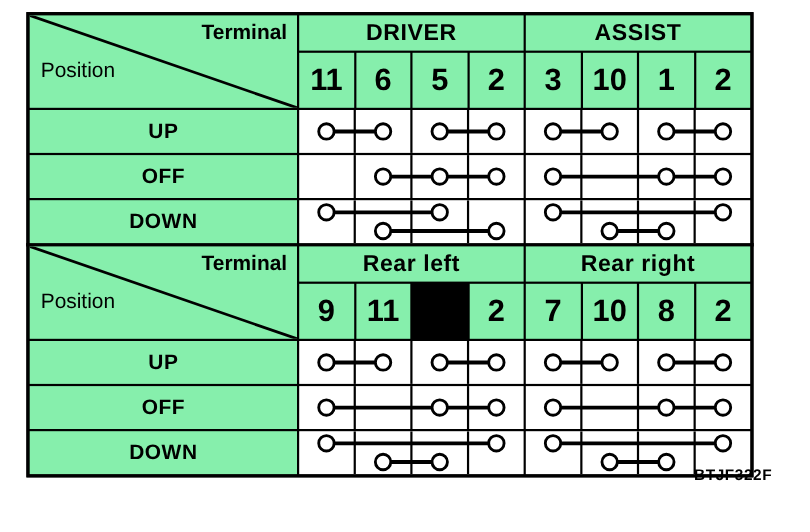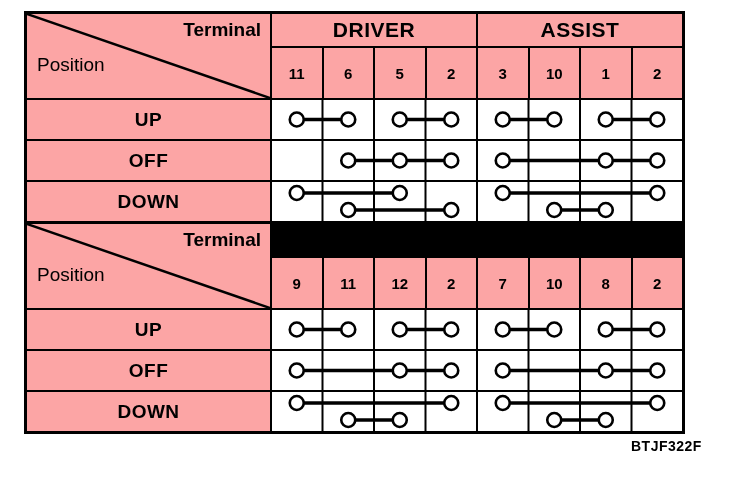--- a/index.html
+++ b/index.html
@@ -13,41 +13,41 @@
     display:grid;
     grid-template-columns:243px repeat(8,49.5px);
     grid-template-rows:32px 50px 39px 39px 39px;
     gap:2px;
     background:#000;
     border:3px solid #000;
     width:max-content;
   }
   .ptable.second{margin-top:-3px}
   .cell{
-    background:#fca5a5;
+    background:#86efac;
     display:flex;align-items:center;justify-content:center;
     font-weight:700;
   }
   .corner{grid-column:1;grid-row:1/3;position:relative;display:block}
   .corner .diag{position:absolute;left:0;top:0;width:100%;height:100%;display:block}
   .corner .t-lbl{position:absolute;top:5px;right:9px;font-size:19px;font-weight:700}
   .corner .p-lbl{position:absolute;top:40px;left:10px;font-size:19px;font-weight:400}
   .ghead{font-size:21px;letter-spacing:.5px}
   .g0{grid-column:2/6}
   .g1{grid-column:6/10}
   .row1{grid-row:1}
   .row2{grid-row:2}
-  .num{font-size:15px}
+  .num{font-size:28px}
   .c2{grid-column:2}.c3{grid-column:3}.c4{grid-column:4}.c5{grid-column:5}
   .c6{grid-column:6}.c7{grid-column:7}.c8{grid-column:8}.c9{grid-column:9}
   .rlabel{grid-column:1;font-size:19px;letter-spacing:.5px}
   .r0{grid-row:3}.r1{grid-row:4}.r2{grid-row:5}
   svg.dcell{background:#fff;display:block;width:100%;height:100%}
   .figcode{
-    position:absolute;left:631px;top:438px;
+    position:absolute;left:631px;top:423px;
     font-size:14px;font-weight:700;letter-spacing:.5px;text-align:right;
   }
 </style>
 </head>
 <body>
 
 <div class="fig">
 
   <div class="ptable">
     <div class="cell corner">
@@ -139,24 +139,25 @@
   </div>
 
   <div class="ptable second">
     <div class="cell corner">
       <svg class="diag" viewBox="0 0 243 84" preserveAspectRatio="none">
           <line x1="0" y1="0" x2="243" y2="84" stroke="#000" stroke-width="2.5"></line>
         </svg>
       <span class="t-lbl">Terminal</span>
       <span class="p-lbl">Position</span>
     </div>
+    <div class="cell ghead g0 row1">Rear left</div>
+    <div class="cell ghead g1 row1">Rear right</div>
 
     <div class="cell num c2 row2">9</div>
     <div class="cell num c3 row2">11</div>
-    <div class="cell num c4 row2">12</div>
     <div class="cell num c5 row2">2</div>
     <div class="cell num c6 row2">7</div>
     <div class="cell num c7 row2">10</div>
     <div class="cell num c8 row2">8</div>
     <div class="cell num c9 row2">2</div>
 
     <div class="cell rlabel r0">UP</div>
     <svg class="dcell g0 r0" viewBox="0 0 204 39" preserveAspectRatio="none">
         <rect x="49.5" y="0" width="2" height="39" fill="#000000"></rect>
         <rect x="101" y="0" width="2" height="39" fill="#000000"></rect>

